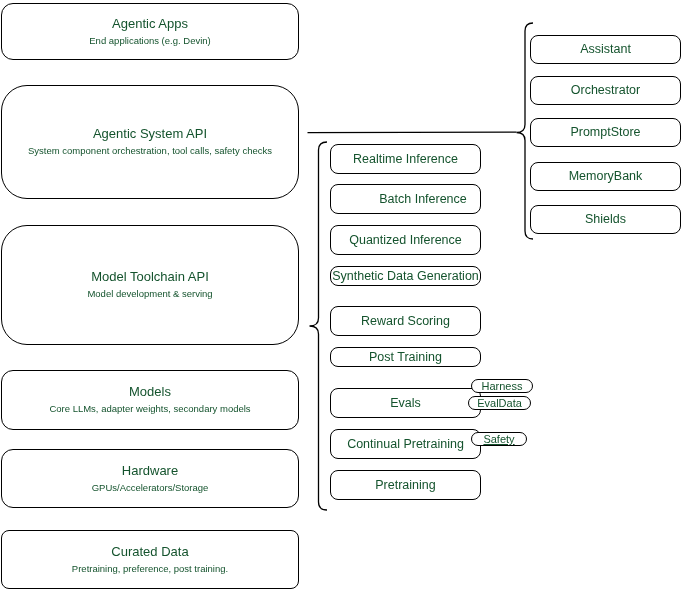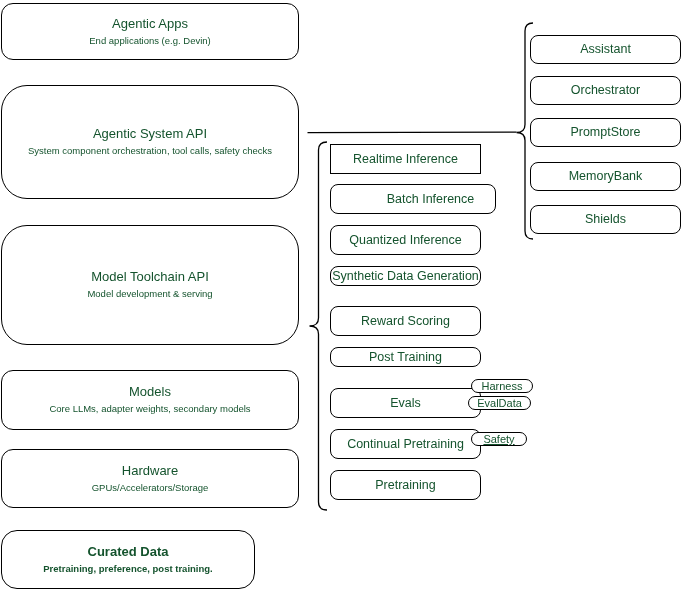--- a/index.html
+++ b/index.html
@@ -100,30 +100,30 @@
   <div class="box" style="left:1px; top:370px; width:298px; height:60px; border-radius:12px;">
     <div class="layer-title">Models</div>
     <div class="layer-sub">Core LLMs, adapter weights, secondary models</div>
   </div>
 
   <div class="box" style="left:1px; top:449px; width:298px; height:59px; border-radius:12px;">
     <div class="layer-title">Hardware</div>
     <div class="layer-sub">GPUs/Accelerators/Storage</div>
   </div>
 
-  <div class="box" style="left:1px; top:530px; width:254px; height:59px; border-radius:16px;font-weight:bold;">
+  <div class="box" style="left:1px; top:530px; width:298px; height:59px; border-radius:8px;">
     <div class="layer-title">Curated Data</div>
     <div class="layer-sub">Pretraining, preference, post training.</div>
   </div>
 
-  <div class="box" style="left:330px; top:144px; width:151px; height:30px; border-radius:0;">
+  <div class="box" style="left:330px; top:144px; width:151px; height:30px; border-radius:8px;">
     <div class="mid-label">Realtime Inference</div>
   </div>
 
-  <div class="box" style="left:330px; top:184px; width:166px; height:30px; border-radius:8px;padding-left:35px;">
+  <div class="box" style="left:330px; top:184px; width:151px; height:30px; border-radius:8px;padding-left:35px;">
     <div class="mid-label">Batch Inference</div>
   </div>
 
   <div class="box" style="left:330px; top:225px; width:151px; height:30px; border-radius:8px;">
     <div class="mid-label">Quantized Inference</div>
   </div>
 
   <div class="box" style="left:330px; top:266px; width:151px; height:20px; border-radius:8px;">
     <div class="mid-label">Synthetic Data Generation</div>
   </div>

